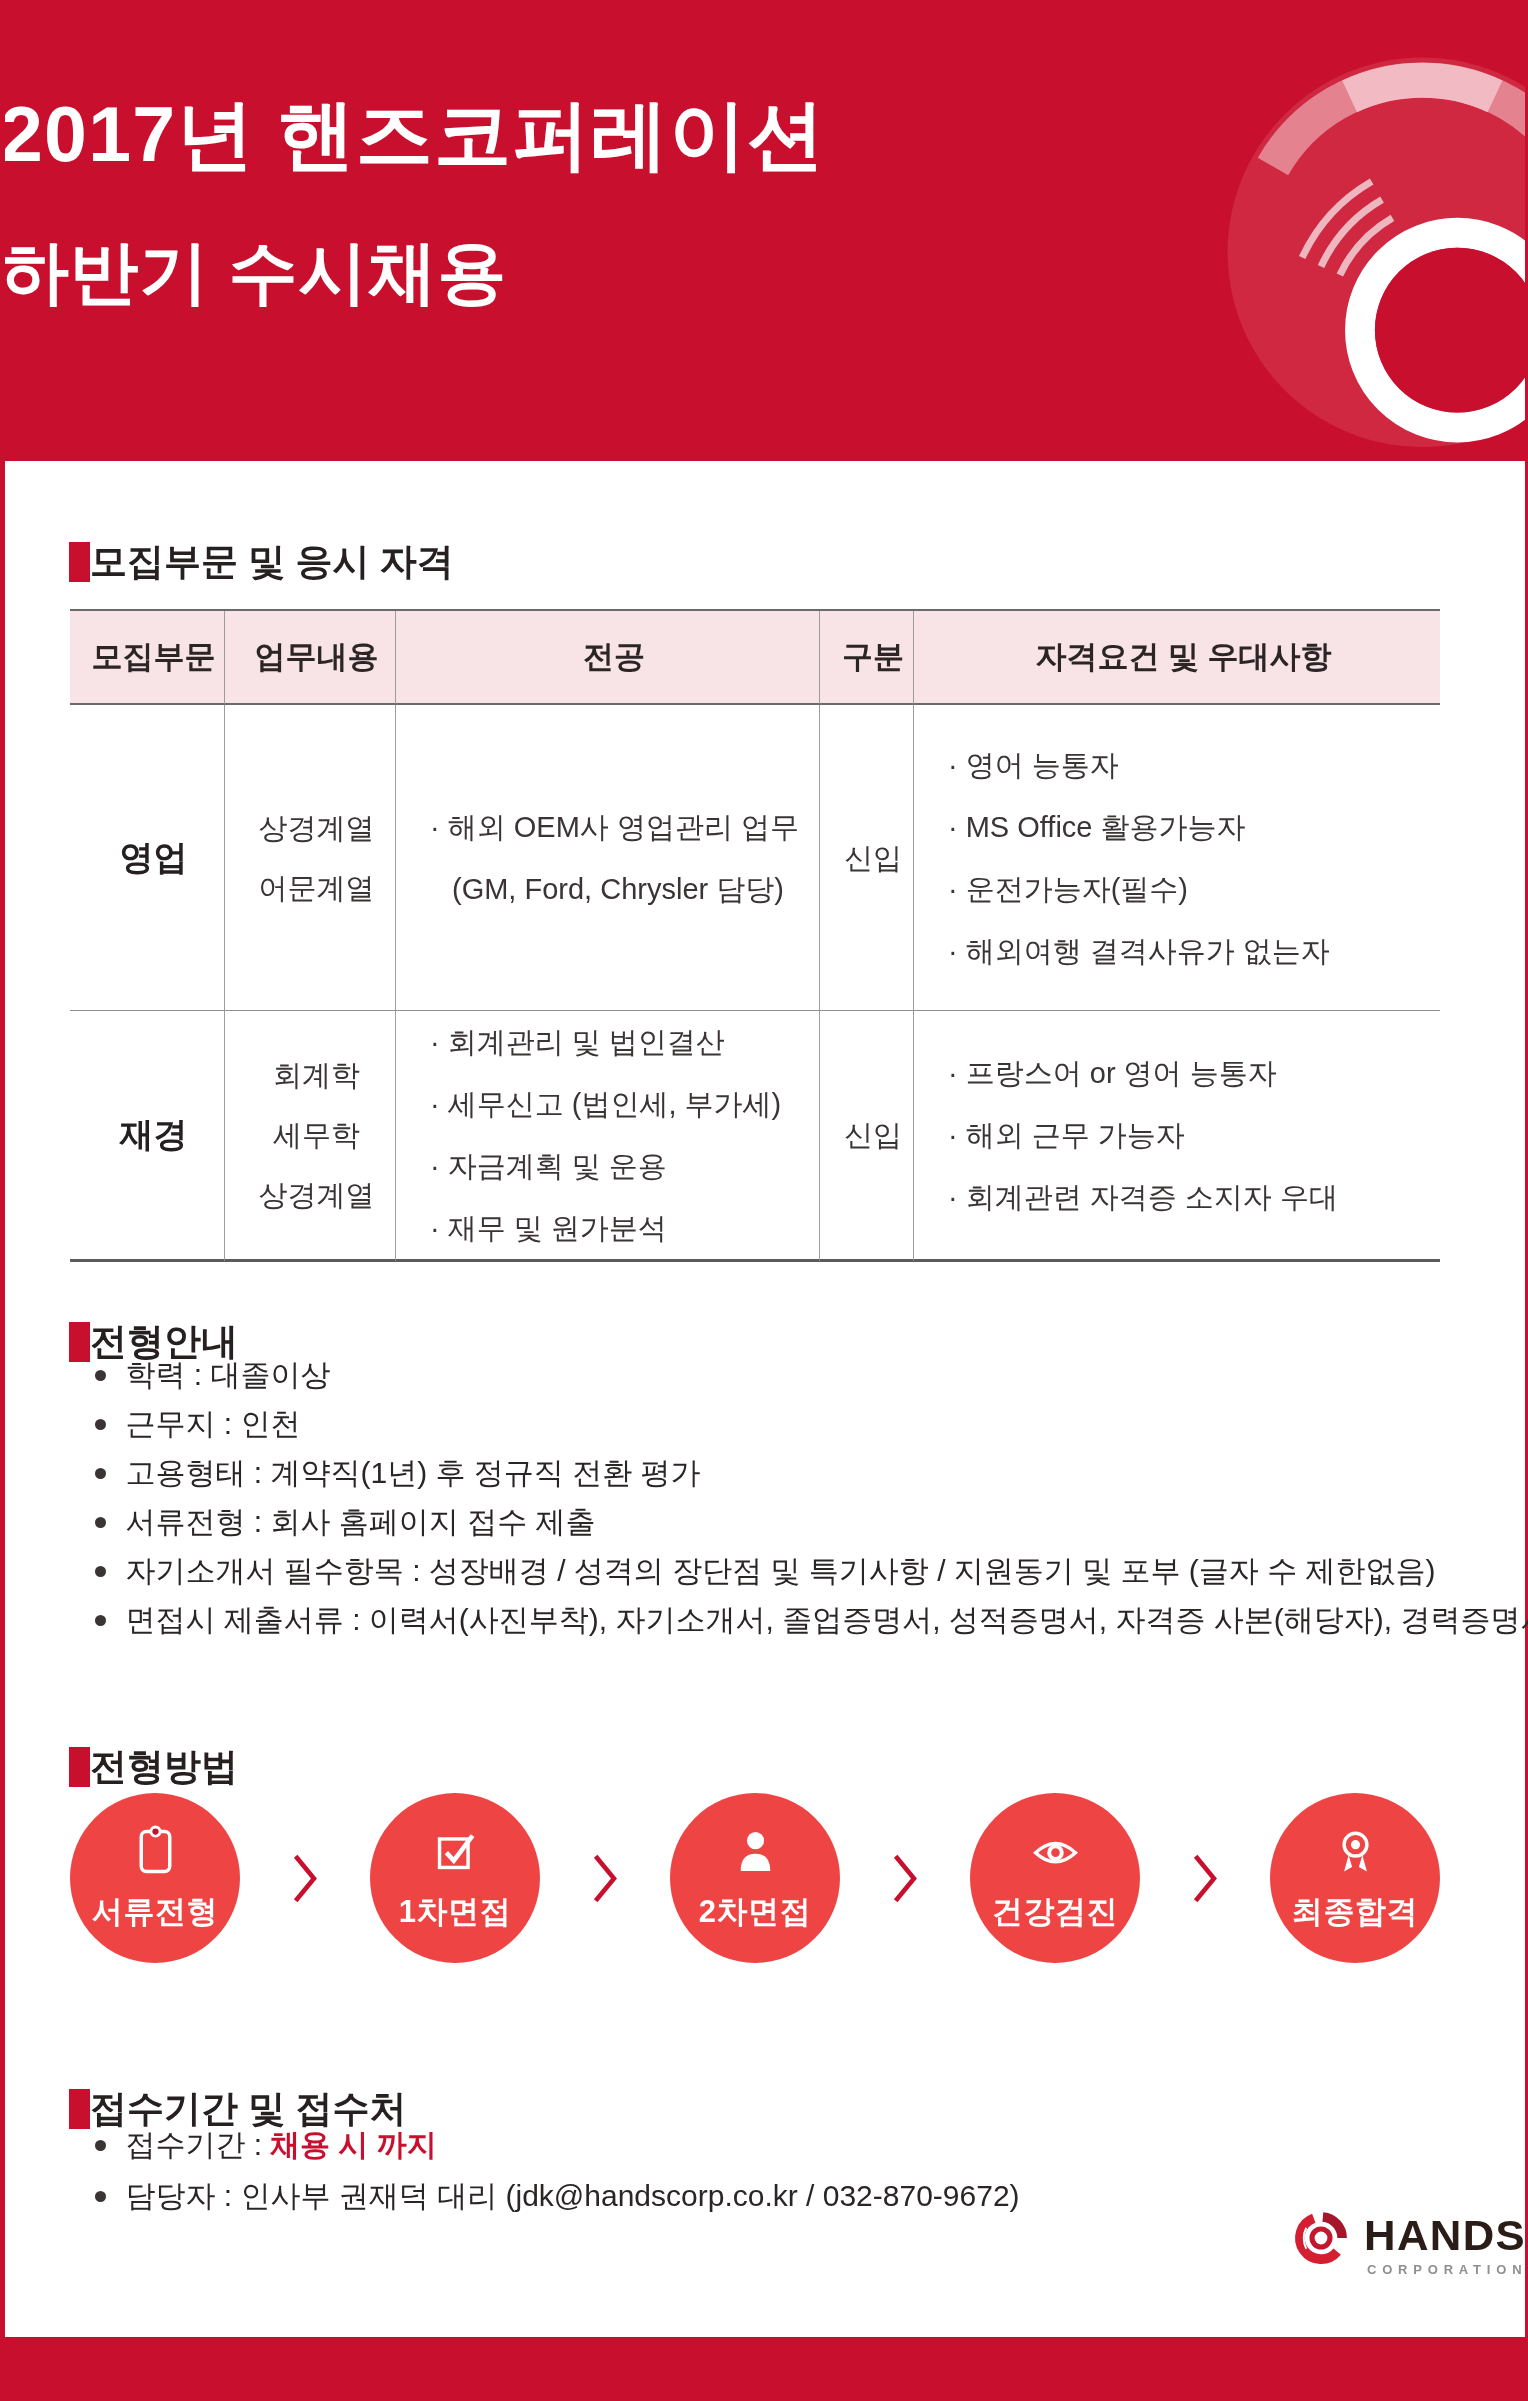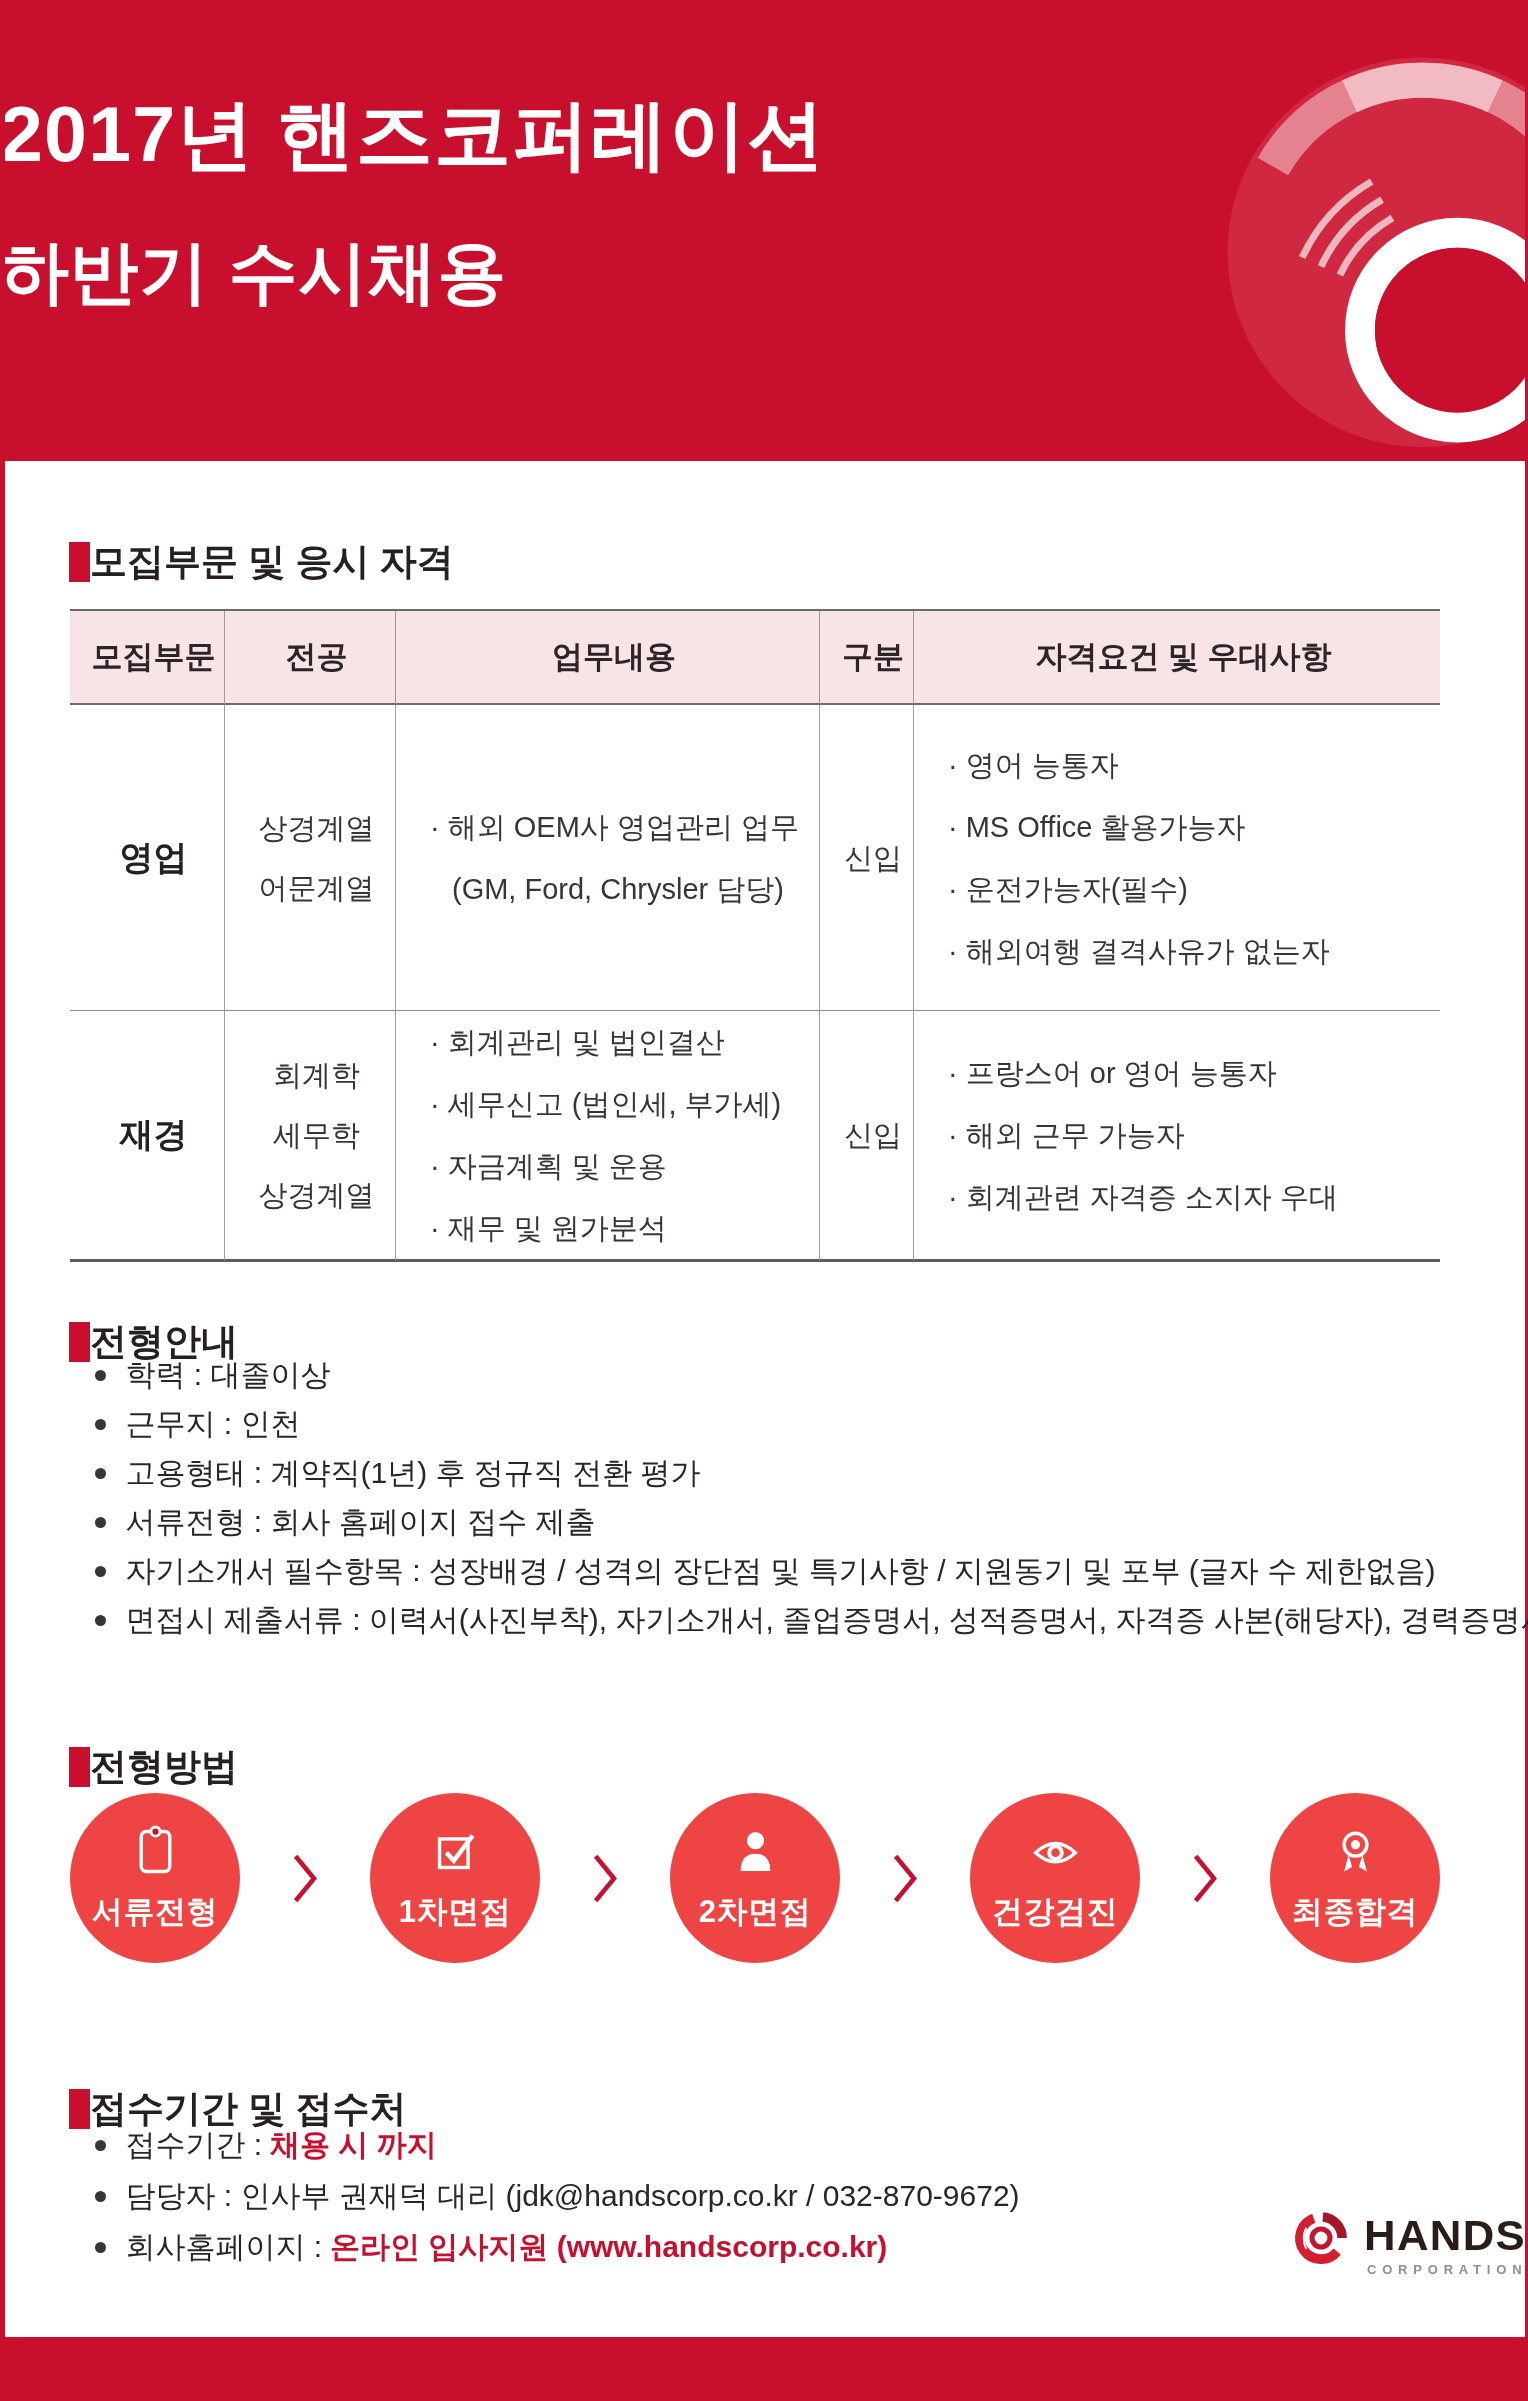--- a/index.html
+++ b/index.html
@@ -91,22 +91,22 @@
 <div class="bottom-band"></div>
 
 <div class="sec-head" style="top:538px;">
   <span class="sec-sq"></span>
   <span class="sec-title">모집부문 및 응시 자격</span>
 </div>
 
 <div class="jobs">
 
   <div class="cell th v">모집부문</div>
+  <div class="cell th v">업무내용</div>
   <div class="cell th v">전공</div>
-  <div class="cell th v">업무내용</div>
   <div class="cell th v">구분</div>
   <div class="cell th">자격요건 및 우대사항</div>
 
   <div class="cell r1 v c-part">영업</div>
   <div class="cell r1 v c-mid">
     <div class="line">상경계열</div>
     <div class="line">어문계열</div>
   </div>
   <div class="cell r1 v c-list">
     <div class="line">· 해외 OEM사 영업관리 업무</div>
@@ -253,25 +253,20 @@
 
 <ul class="blist apply">
   <li>
     <span class="dot"></span>
     <span>접수기간 : </span>
     <span class="hl">채용 시 까지</span>
   </li>
   <li>
     <span class="dot"></span>
     <span>담당자 : 인사부 권재덕 대리 (jdk@handscorp.co.kr / 032-870-9672)</span>
-  </li>
-  <li>
-    <span class="dot"></span>
-    <span>회사홈페이지 : </span>
-    <span class="hl">온라인 입사지원 (www.handscorp.co.kr)</span>
   </li>
 </ul>
 
 <div class="hands-logo">
   <svg class="hands-mark" width="64" height="64" viewBox="0 0 100 100">
     <path d="M38.7,19 A33,33 0 1 0 75.3,71.2" fill="none" stroke="#d41f33" stroke-width="15"></path>
     <path d="M52.9,17.1 A33,33 0 0 1 83,50" fill="none" stroke="#a5162a" stroke-width="15"></path>
     <path d="M27,67 Q19,50 27,34" fill="none" stroke="#ffffff" stroke-width="3"></path>
     <path d="M34,63 Q28,50 34,38" fill="none" stroke="#ffffff" stroke-width="3"></path>
     <circle cx="50" cy="50" r="14" fill="#ffffff" stroke="#c31730" stroke-width="8"></circle>

